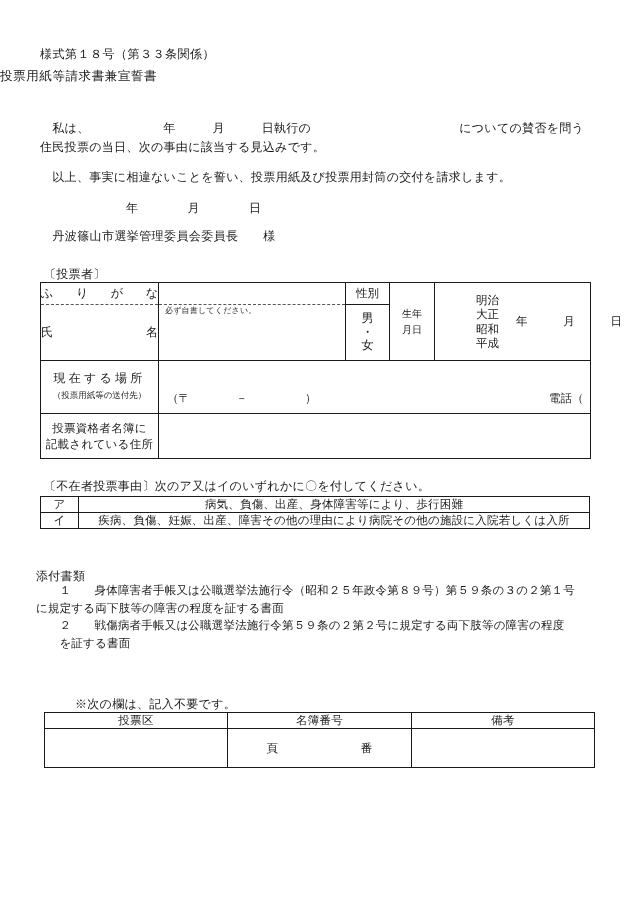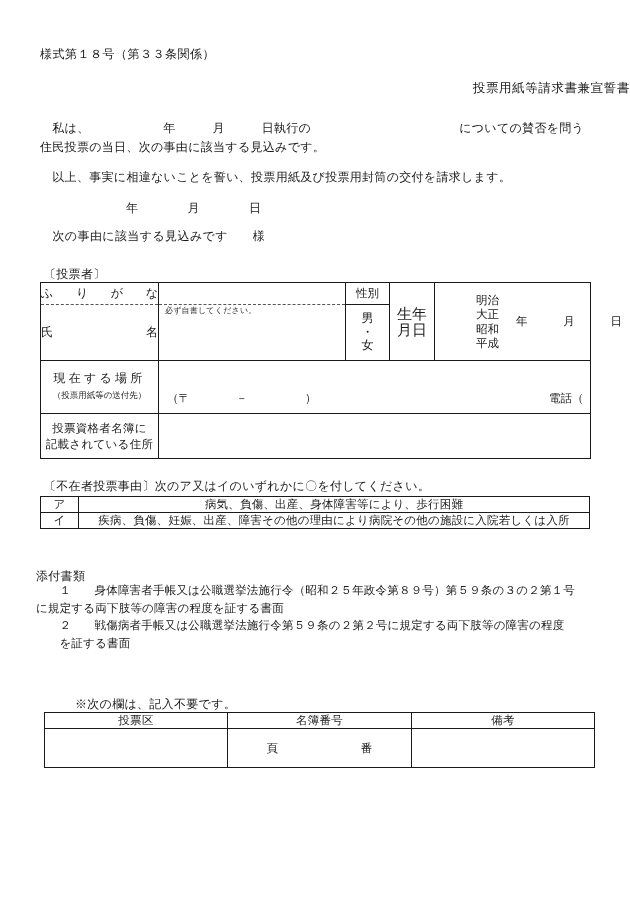--- a/index.html
+++ b/index.html
@@ -30,22 +30,22 @@
     left: 40px;
     top: 46px;
     font-size: 12px;
     letter-spacing: 0.5px;
     white-space: nowrap;
   }
   .doc-title {
     position: absolute;
     left: 0;
     right: 0;
-    top: 80px;
-    text-align: right;
+    top: 68px;
+    text-align: left;
     font-size: 12.5px;
     letter-spacing: 0.6px;
   }
   .para {
     position: absolute;
     font-size: 12px;
     line-height: 19px;
     letter-spacing: 0.3px;
   }
   .para-1 {
@@ -121,21 +121,21 @@
     color: #333;
     letter-spacing: 0.2px;
   }
   .gender-head { font-size: 11.5px; padding: 2px 0; }
   .gender-body {
     font-size: 12px;
     line-height: 13.5px;
     padding: 2px 0 3px;
   }
   .birth-head {
-    font-size: 15px;
+    font-size: 10px;
     line-height: 16px;
     padding: 2px 4px;
   }
   .era-list {
     font-size: 11.5px;
     line-height: 14.2px;
     text-align: left;
     padding: 2px 3px 2px 5px;
     white-space: nowrap;
     margin-left: 36px;
@@ -248,21 +248,21 @@
   <div class="doc-title">投票用紙等請求書兼宣誓書</div>
 
   <div class="para para-1">
     <span class="lead">　私は、　　　　　　年　　　月　　　日執行の</span><span style="display:inline-block;width:148px"></span><span>についての賛否を問う住民投票の当日、次の事由に該当する見込みです。</span>
   </div>
 
   <div class="para para-2">　以上、事実に相違ないことを誓い、投票用紙及び投票用封筒の交付を請求します。</div>
 
   <div class="date-line">　　　　　　　年　　　　月　　　　日</div>
 
-  <div class="addressee">　次の事由に該当する見込みです　　様</div>
+  <div class="addressee">　丹波篠山市選挙管理委員会委員長　　様</div>
 
   <div class="section-label lbl-voter">〔投票者〕</div>
 
   <table class="grid voter-table">
     <colgroup>
       <col style="width:118px">
       <col style="width:187px">
       <col style="width:44px">
       <col style="width:45px">
       <col style="width:156px">

